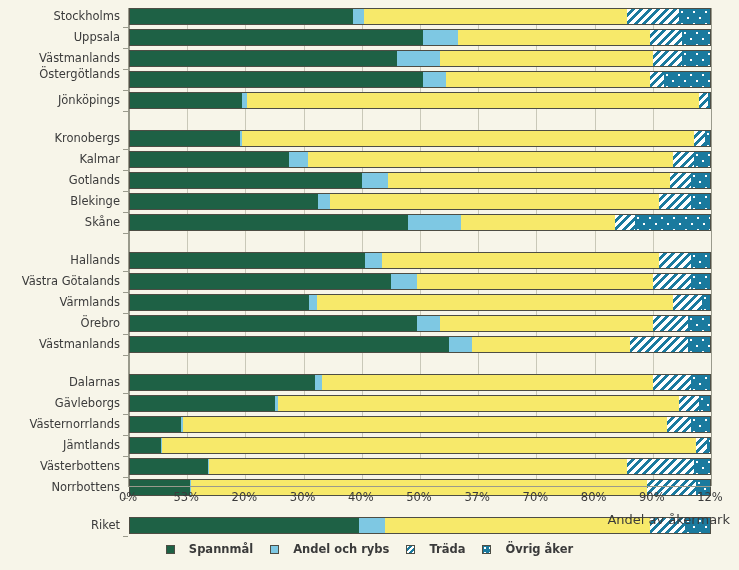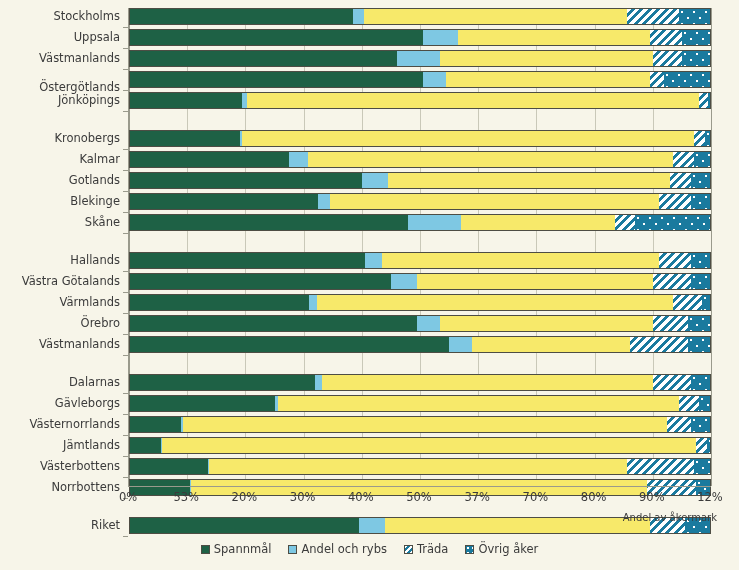--- a/index.html
+++ b/index.html
@@ -85,37 +85,37 @@
     top:490px;
     width:60px;
     margin-left:-30px;
     text-align:center;
     font-size:11.5px;
     color:#3b3b3b;
   }
 
   .axis-caption{
     position:absolute;
-    right:22px; top:512px;
-    font-size:10px;
+    right:9px; top:512px;
+    font-size:13px;
     color:#3b3b3b;
     white-space:nowrap;
   }
 
   
   .legend{
     position:absolute;
     left:0;right:0;top:542px;
     display:flex;
     justify-content:center;
     align-items:center;
     gap:17px;
     font-size:11.5px;
   }
-  .legend-item{display:flex;align-items:center;gap:4px;white-space:nowrap;}
+  .legend-item{display:flex;align-items:center;gap:14px;white-space:nowrap;font-weight:bold;}
   .swatch{
     width:9px;height:9px;
     border:1px solid #4d4d44;
     box-sizing:border-box;
     display:inline-block;
   }
   .swatch.s0{background:#1e6145;}
   .swatch.s1{background:#7ec8e3;}
   .swatch.s2{background:#f7e96a;}
   .swatch.s3{
@@ -353,21 +353,21 @@
 
   <div class="axis-base"></div>
 
   <div id="ytick-layer">
       <div class="ytick" style="top: 8px;">Stockholms</div>
       <div class="ytick-mark" style="top: 27px;"></div>
       <div class="ytick" style="top: 29px;">Uppsala</div>
       <div class="ytick-mark" style="top: 48px;"></div>
       <div class="ytick" style="top: 50px;">Västmanlands</div>
       <div class="ytick-mark" style="top: 69px;"></div>
-      <div class="ytick" style="top: 79px;">Östergötlands</div>
+      <div class="ytick" style="top: 66px;">Östergötlands</div>
       <div class="ytick-mark" style="top: 90px;"></div>
       <div class="ytick" style="top: 92px;">Jönköpings</div>
       <div class="ytick-mark" style="top: 111px;"></div>
       <div class="ytick" style="top: 130px;">Kronobergs</div>
       <div class="ytick-mark" style="top: 149px;"></div>
       <div class="ytick" style="top: 151px;">Kalmar</div>
       <div class="ytick-mark" style="top: 170px;"></div>
       <div class="ytick" style="top: 172px;">Gotlands</div>
       <div class="ytick-mark" style="top: 191px;"></div>
       <div class="ytick" style="top: 193px;">Blekinge</div>

